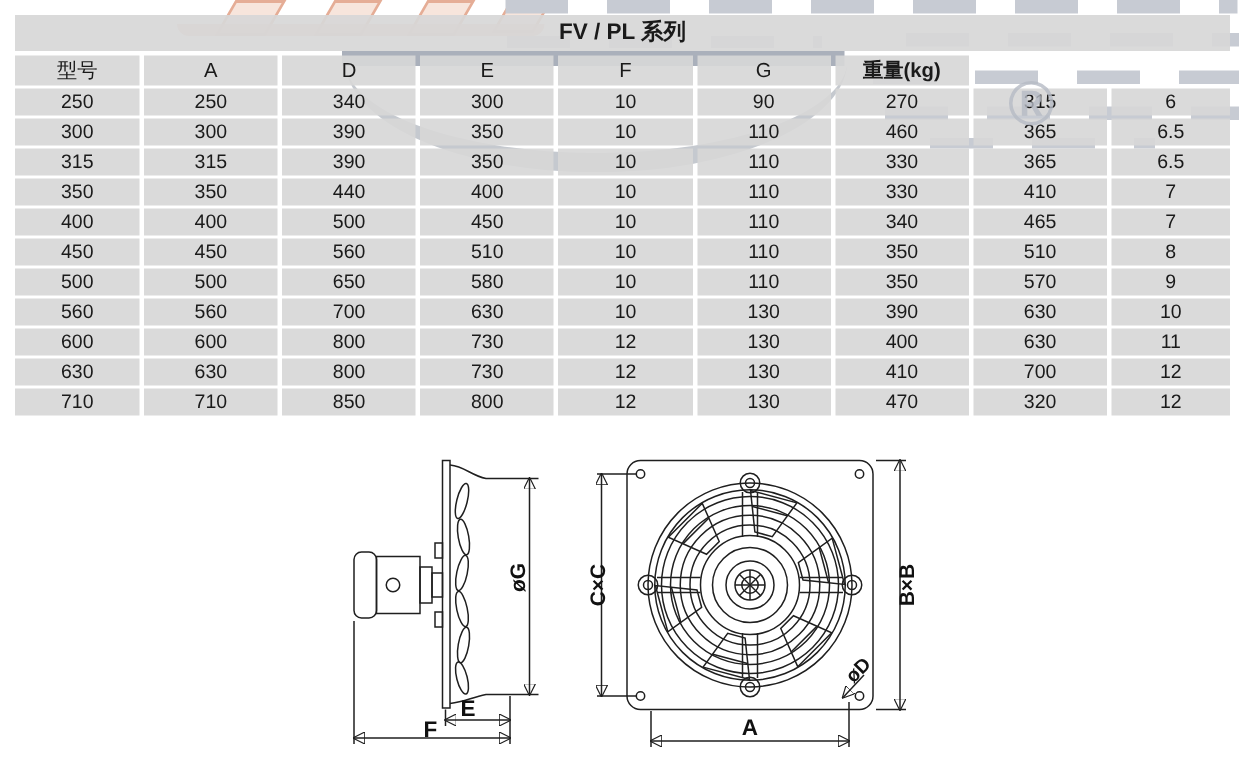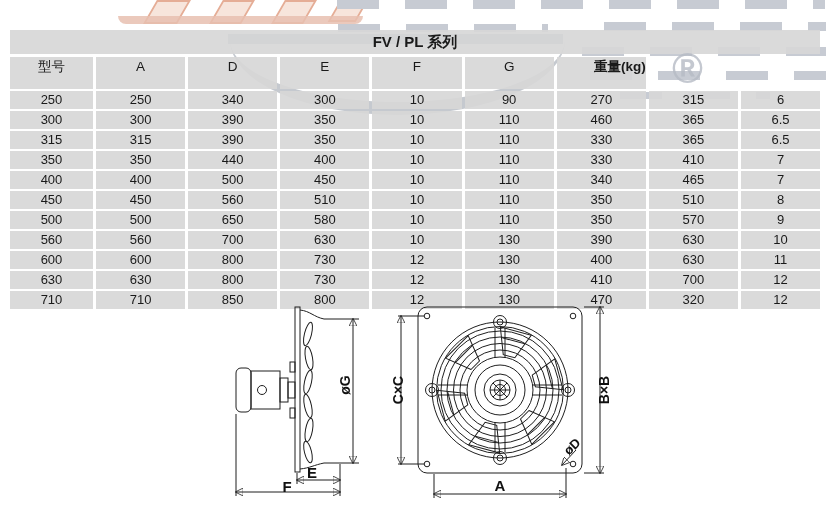--- a/index.html
+++ b/index.html
@@ -10,29 +10,29 @@
   .wm-top{position:absolute;z-index:3;pointer-events:none;}
   .dash{position:absolute;height:9px;
         background:repeating-linear-gradient(90deg,#c7cbd3 0 42px,transparent 42px 68px);}
   .bar{position:absolute;background:#aab0bb;}
   .arc{position:absolute;border-bottom:13px solid rgba(150,156,168,.55);
        border-bottom-left-radius:50% 100%;border-bottom-right-radius:50% 100%;}
   .pk{position:absolute;background:#f7e5dc;border:2px solid #e5ad96;transform:skewX(-30deg);}
   .pkbase{position:absolute;background:#e7c0b0;border-radius:0 0 18px 18px;opacity:.85;}
   .reg{position:absolute;font-size:42px;font-weight:bold;color:#b6bbc5;opacity:.8;line-height:1;}
   
-  .spec{position:absolute;left:10px;top:10px;width:810px;z-index:1;margin-top:20px;}
+  .spec{position:absolute;left:10px;top:10px;width:810px;z-index:1;}
   .spec-title{height:24px;line-height:24px;background:rgba(215,215,215,.92);
               text-align:center;font-weight:bold;font-size:15px;margin-bottom:3px;}
   .trow{display:grid;grid-template-columns:83px repeat(7,1fr) 79px;column-gap:3px;margin-bottom:2px;}
   .tcell{background:rgba(215,215,215,.92);height:18px;line-height:18px;
          text-align:center;font-size:13px;overflow:hidden;white-space:nowrap;}
   .spec-head{margin-bottom:2px;}
-  .spec-head .tcell{height:32px;line-height:20px;font-size:13.5px;}
-  .spec-head .tcell:last-child{font-weight:bold;text-align:right;}
+  .spec-head .tcell{height:20px;line-height:20px;font-size:13.5px;}
+  .spec-head .tcell:last-child{font-weight:bold;}
   
   .draw{position:absolute;z-index:1;}
   svg line,svg path,svg rect,svg circle,svg ellipse,svg polygon{
       stroke:#1f1f1f;stroke-width:1;fill:none;}
   .dim-label{position:absolute;z-index:2;font-weight:bold;font-size:14px;color:#111;
              text-align:center;line-height:1;white-space:nowrap;}
   .rot90{transform:rotate(-90deg);transform-origin:center center;}
   .rot45{transform:rotate(-45deg);transform-origin:center center;}
 </style>
 </head>

